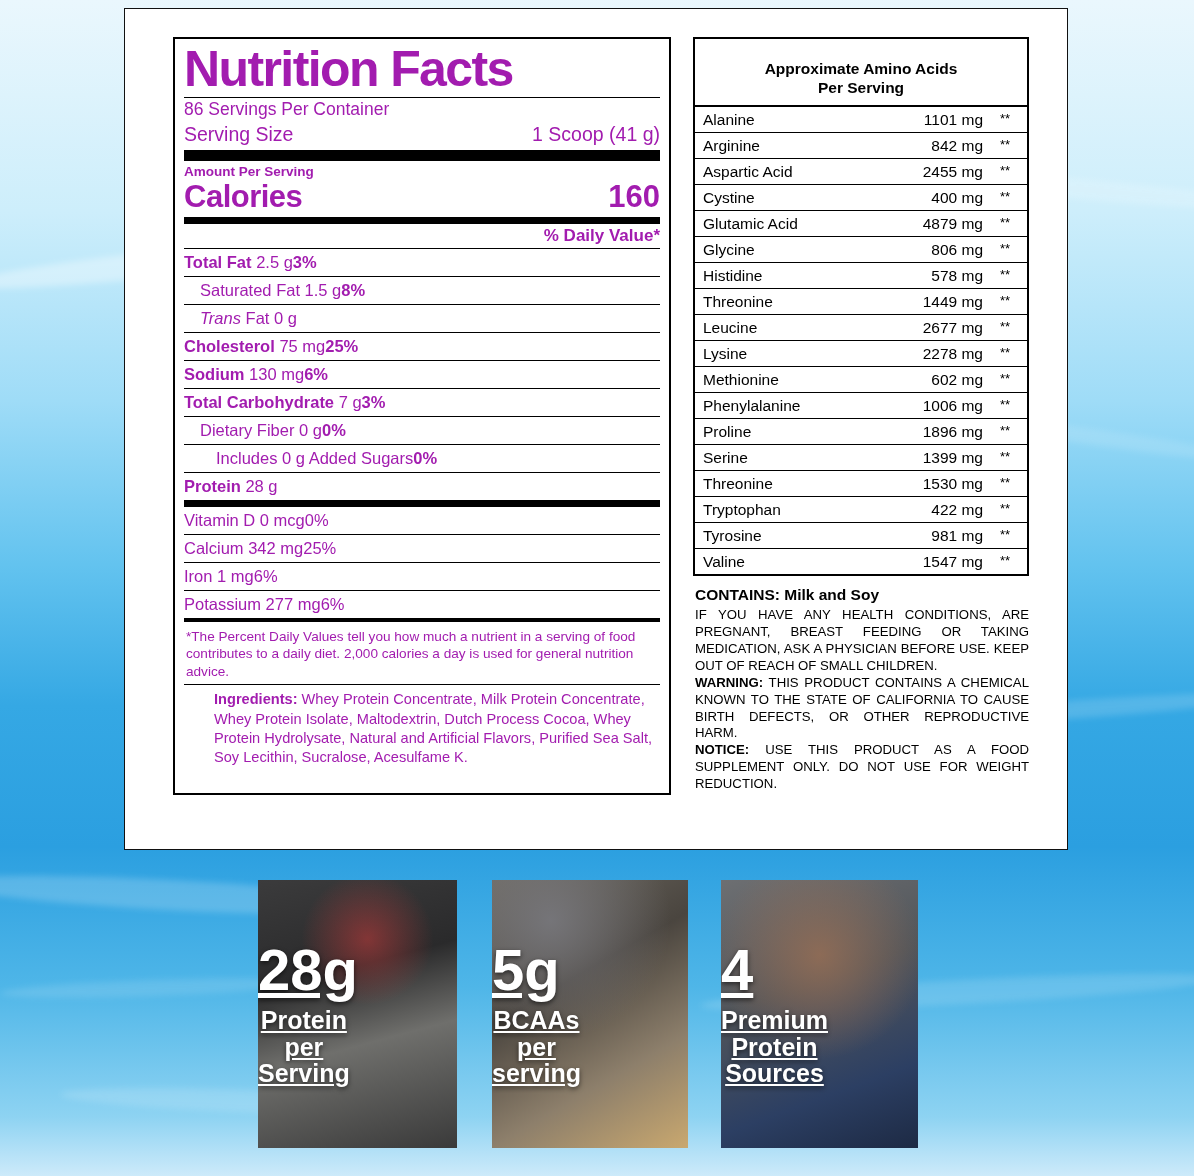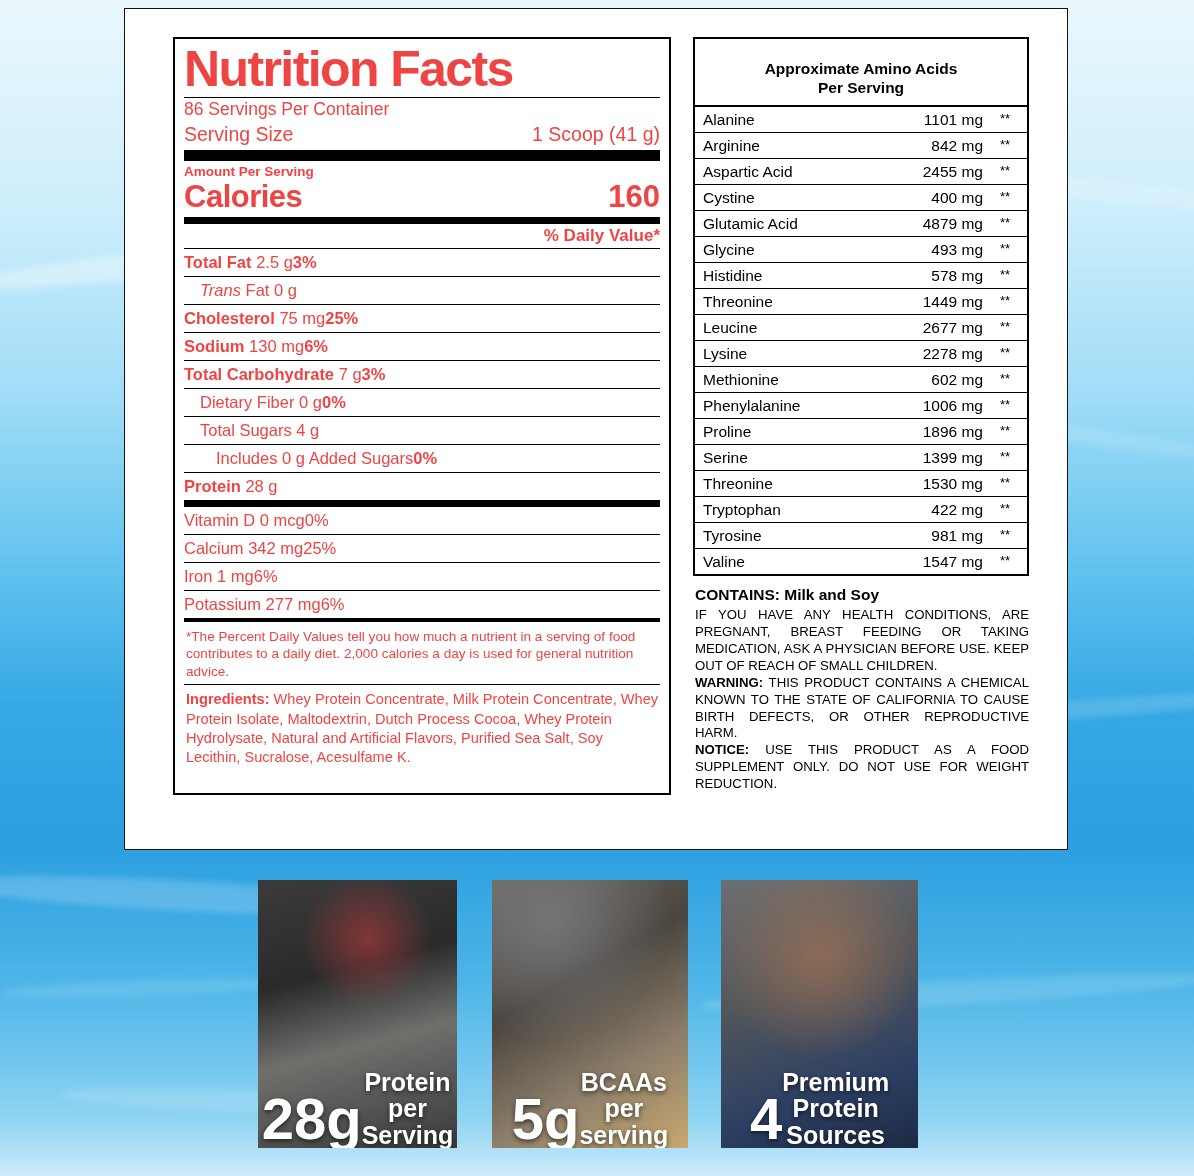--- a/index.html
+++ b/index.html
@@ -62,21 +62,21 @@
     gap: 22px;
   }
 
   
   .nf {
     width: 498px;
     border: 2px solid #000;
     box-sizing: border-box;
     padding: 4px 9px 6px 9px;
     background: #fff;
-    color: #ef4444;
+    color: #a21caf;
   }
   .nf-title {
     font-family: "Liberation Sans", sans-serif;
     font-weight: bold;
     font-size: 50px;
     line-height: 0.98;
     letter-spacing: -1.6px;
     margin: 2px 0 3px 0;
   }
   .rule-thin   { border-bottom: 1px solid #000; }
@@ -132,20 +132,21 @@
 
   .nf-foot {
     font-size: 13.6px;
     line-height: 1.28;
     padding: 6px 0 4px 2px;
   }
   .nf-ingredients {
     font-size: 14.6px;
     line-height: 1.33;
     padding: 5px 0 2px 2px;
+    margin-left: 28px;
   }
   .nf-ingredients b { font-weight: bold; }
 
   
   .right-col {
     width: 336px;
   }
   .aa-box {
     border: 2px solid #000;
     box-sizing: border-box;
@@ -193,23 +194,24 @@
     width: 660px;
     display: flex;
     gap: 0;
   }
   .badge {
     position: relative;
     overflow: hidden;
     color: #fff;
     text-align: center;
     display: flex;
-    flex-direction: row;
+    flex-direction: column;
     justify-content: center;
-    align-items: flex-end;
+    align-items: flex-start;
+    text-decoration: underline;
   }
   .badge .big {
     font-weight: bold;
     font-size: 58px;
     line-height: 1;
     text-shadow: 0 2px 5px rgba(0,0,0,.6);
     position: relative;
     z-index: 2;
   }
   .badge .sub {
@@ -272,42 +274,42 @@
       <div class="rule-heavy"></div>
       <div class="nf-dv">% Daily Value*</div>
       <div class="rule-thin"></div>
 
       <div id="nf-rows">
           <div class="row">
             <span class="nm"><b>Total Fat</b> <span>2.5 g</span></span>
             <span class="pct">3%</span>
           </div>
           <div class="row indent1">
+            <span class="nm">Saturated Fat  1.5 g</span>
+            <span class="pct">8%</span>
+          </div>
+          <div class="row indent1">
             <span class="nm"><i class="italic">Trans</i> <span>Fat  0 g</span></span>
             <span class="pct"></span>
           </div>
           <div class="row">
             <span class="nm"><b>Cholesterol</b> <span>75 mg</span></span>
             <span class="pct">25%</span>
           </div>
           <div class="row">
             <span class="nm"><b>Sodium</b> <span>130 mg</span></span>
             <span class="pct">6%</span>
           </div>
           <div class="row">
             <span class="nm"><b>Total Carbohydrate</b> <span>7 g</span></span>
             <span class="pct">3%</span>
           </div>
           <div class="row indent1">
             <span class="nm">Dietary Fiber  0 g</span>
             <span class="pct">0%</span>
-          </div>
-          <div class="row indent1">
-            <span class="nm">Total Sugars  4 g</span>
-            <span class="pct"></span>
           </div>
           <div class="row indent2">
             <span class="nm">Includes 0 g Added Sugars</span>
             <span class="pct">0%</span>
           </div>
           <div class="row nb">
             <span class="nm"><b>Protein</b> <span>28 g</span></span>
             <span class="pct"></span>
           </div>
         </div>
@@ -367,21 +369,21 @@
               <span class="aa-amt">400 mg</span>
               <span class="aa-star">**</span>
             </div>
             <div class="aa-row">
               <span class="aa-name">Glutamic Acid</span>
               <span class="aa-amt">4879 mg</span>
               <span class="aa-star">**</span>
             </div>
             <div class="aa-row">
               <span class="aa-name">Glycine</span>
-              <span class="aa-amt">493 mg</span>
+              <span class="aa-amt">806 mg</span>
               <span class="aa-star">**</span>
             </div>
             <div class="aa-row">
               <span class="aa-name">Histidine</span>
               <span class="aa-amt">578 mg</span>
               <span class="aa-star">**</span>
             </div>
             <div class="aa-row">
               <span class="aa-name">Threonine</span>
               <span class="aa-amt">1449 mg</span>

